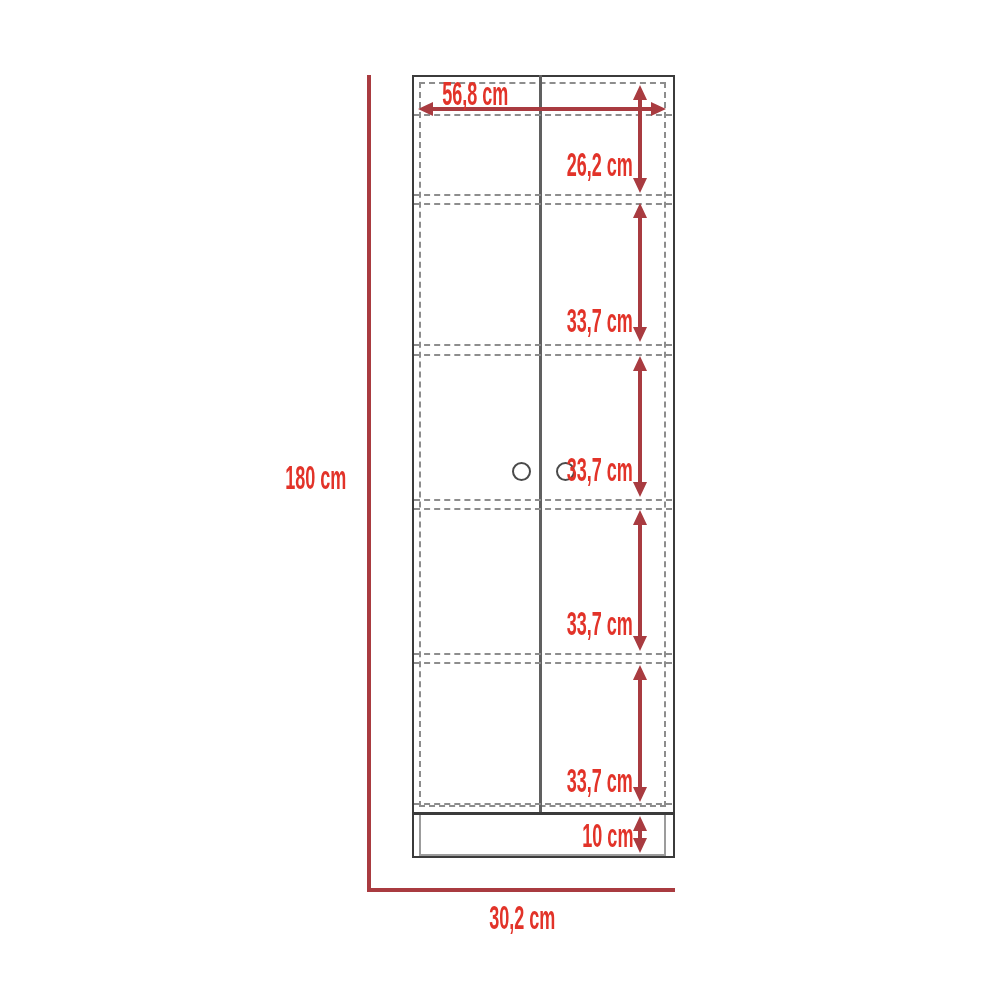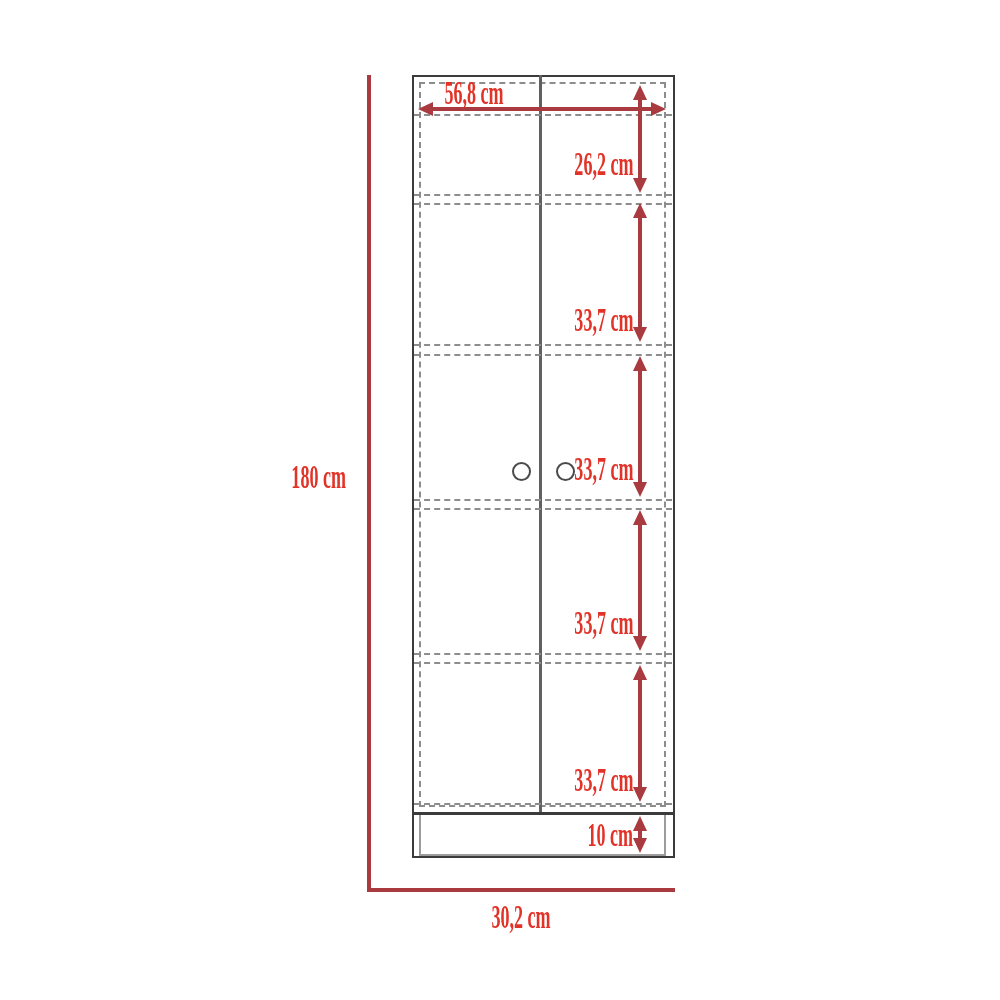--- a/index.html
+++ b/index.html
@@ -5,21 +5,21 @@
   :root{
     --label-red:#e23329;
     --line-red:#a93b40;
     --outline:#3b3b3b;
     --dash:#8d8d8d;
     --plinth:#9c9c9c;
   }
   html,body{margin:0;padding:0;background:#fff;}
   #stage{
     position:relative;width:1000px;height:1000px;background:#ffffff;overflow:hidden;
-    font-family:Liberation Serif, serif;
+    font-family:Liberation Sans, sans-serif;
   }
   .abs{position:absolute;}
 
   
   .cab-outline{left:412px;top:75px;width:259px;height:779px;border:2px solid var(--outline);}
   .door-dash{left:419px;top:82px;width:243px;height:721px;border:2px dashed var(--dash);}
   .center-divider{left:539px;top:75px;width:3px;height:740px;background:#606060;}
   .hdash{left:414px;width:258px;height:0;border-top:2px dashed var(--dash);}
   .hdash.d-top2{top:114px;}
   .hdash.s1a{top:194px;} .hdash.s1b{top:203px;}

